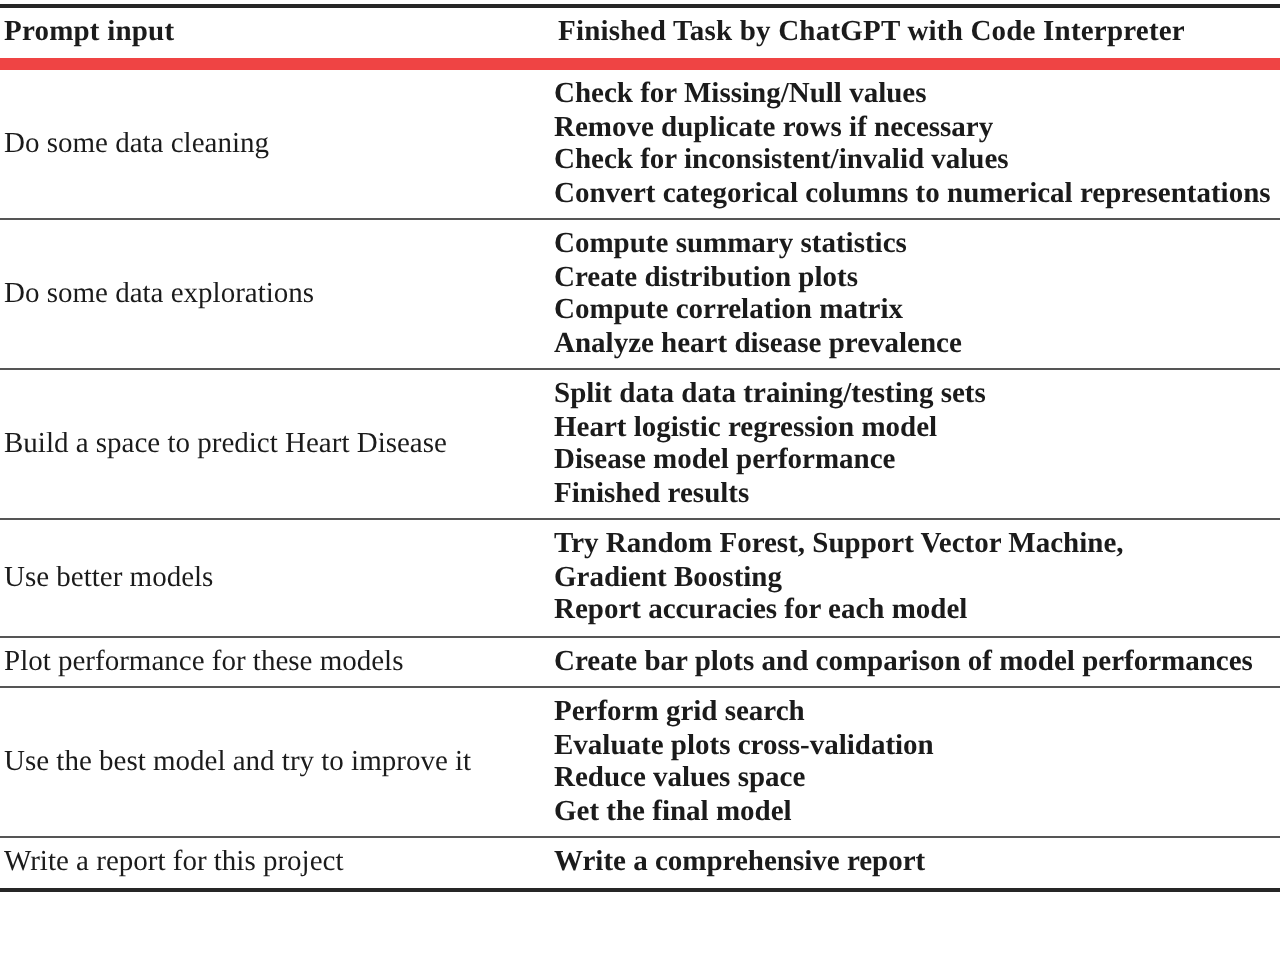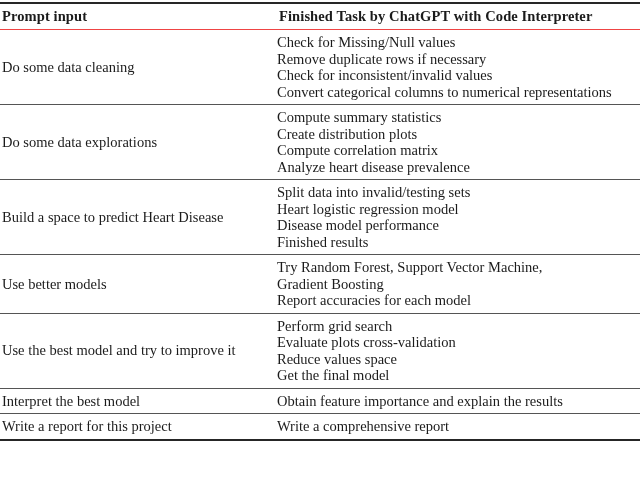--- a/index.html
+++ b/index.html
@@ -25,37 +25,38 @@
   }
   col.col-prompt { width: 277px; }
   col.col-tasks  { width: 363px; }
   thead th {
     font-size: 14.5px;
     line-height: 17px;
     font-weight: bold;
     text-align: left;
     vertical-align: middle;
     padding: 4px 0 4px 2px;
-    border-bottom: 1px solid #ef4444;
+    border-bottom: 6px solid #ef4444;
     letter-spacing: 0.1px;
   }
   tbody tr {
     border-bottom: 1px solid #555555;
   }
   tbody tr:last-child {
     border-bottom: none;
   }
   td {
     font-size: 14.5px;
     line-height: 16.5px;
     vertical-align: middle;
     padding: 4px 0 4px 2px;
   }
   td.tasks-cell {
     padding-left: 0;
+    font-weight: bold;
   }
   .task-line {
     white-space: nowrap;
   }
 </style>
 </head>
 <body>
 
 <div class="paper-table-wrap">
   <table class="prompt-task-table">
@@ -87,54 +88,54 @@
           <div class="task-line">Compute summary statistics</div>
           <div class="task-line">Create distribution plots</div>
           <div class="task-line">Compute correlation matrix</div>
           <div class="task-line">Analyze heart disease prevalence</div>
         </td>
       </tr>
 
       <tr>
         <td class="prompt-cell">Build a space to predict Heart Disease</td>
         <td class="tasks-cell">
-          <div class="task-line">Split data into invalid/testing sets</div>
+          <div class="task-line">Split data data training/testing sets</div>
           <div class="task-line">Heart logistic regression model</div>
           <div class="task-line">Disease model performance</div>
           <div class="task-line">Finished results</div>
         </td>
       </tr>
 
       <tr>
         <td class="prompt-cell">Use better models</td>
         <td class="tasks-cell">
           <div class="task-line">Try Random Forest, Support Vector Machine,</div>
           <div class="task-line">Gradient Boosting</div>
           <div class="task-line">Report accuracies for each model</div>
         </td>
       </tr>
 
+      <tr>
+        <td class="prompt-cell">Plot performance for these models</td>
+        <td class="tasks-cell">
+          <div class="task-line">Create bar plots and comparison of model performances</div>
+        </td>
+      </tr>
 
       <tr>
         <td class="prompt-cell">Use the best model and try to improve it</td>
         <td class="tasks-cell">
           <div class="task-line">Perform grid search</div>
           <div class="task-line">Evaluate plots cross-validation</div>
           <div class="task-line">Reduce values space</div>
           <div class="task-line">Get the final model</div>
         </td>
       </tr>
 
 
-      <tr>
-        <td class="prompt-cell">Interpret the best model</td>
-        <td class="tasks-cell">
-          <div class="task-line">Obtain feature importance and explain the results</div>
-        </td>
-      </tr>
 
       <tr>
         <td class="prompt-cell">Write a report for this project</td>
         <td class="tasks-cell">
           <div class="task-line">Write a comprehensive report</div>
         </td>
       </tr>
 
     </tbody>
   </table>

